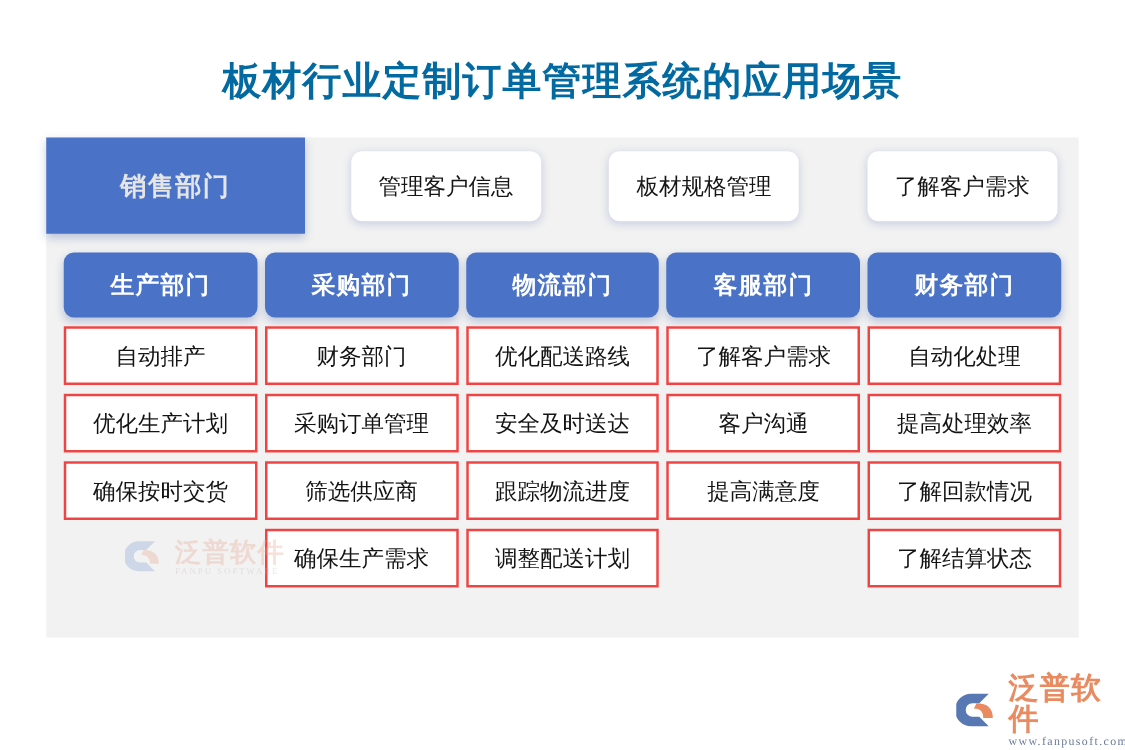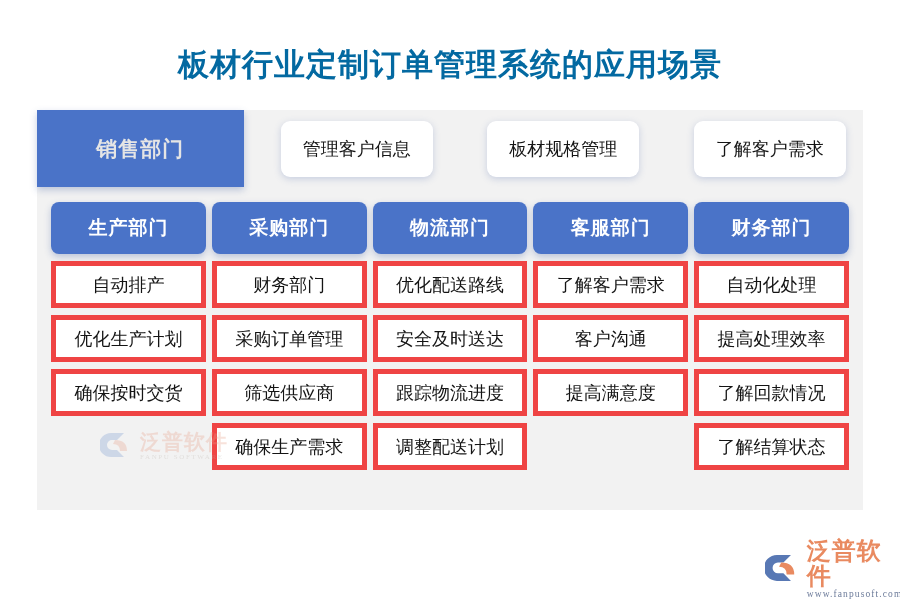--- a/index.html
+++ b/index.html
@@ -114,21 +114,21 @@
     letter-spacing: 1px;
     display: flex;
     align-items: center;
     justify-content: center;
     box-shadow: 0 3px 7px rgba(60,90,160,0.30);
   }
 
   .cell {
     height: 47px;
     background: #ffffff;
-    border: 5px solid #ef4444;
+    border: 2px solid #ef4444;
     color: #141414;
     font-size: 18px;
     display: flex;
     align-items: center;
     justify-content: center;
     white-space: nowrap;
   }
 
   
   .watermark {

